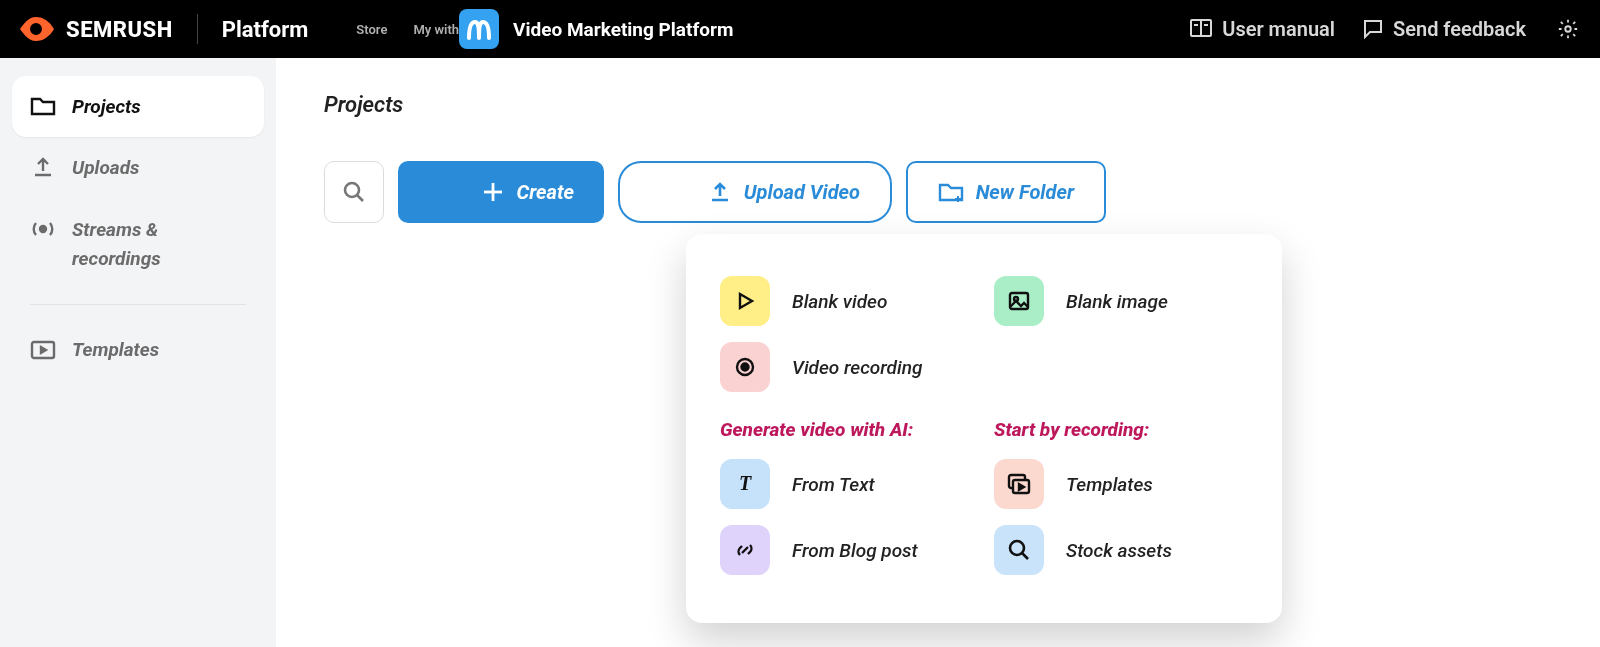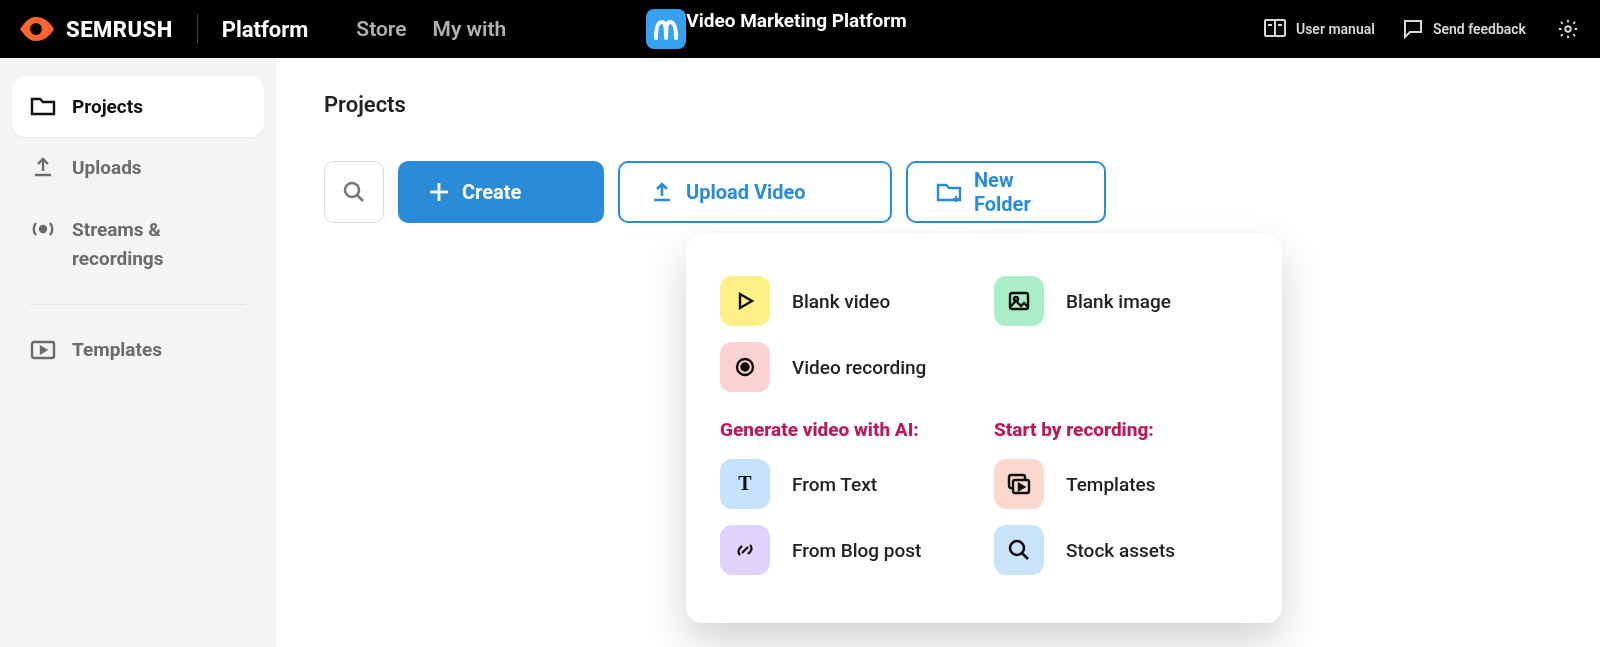--- a/index.html
+++ b/index.html
@@ -4,46 +4,46 @@
 <style>
   * { margin: 0; padding: 0; box-sizing: border-box; }
   body { font-family: -apple-system, BlinkMacSystemFont, "Segoe UI", Roboto, Helvetica, Arial, sans-serif; background: #fff; color: #111; width: 1600px; height: 647px; overflow: hidden; }
 
   
   .topbar { height: 58px; background: #000; color: #fff; display: flex; align-items: center; padding: 0 18px; }
   .brand { display: flex; align-items: center; gap: 10px; }
   .brand-divider { width: 1px; height: 30px; background: #444; margin: 0 14px; }
   .brand-appcenter { font-size: 22px; font-weight: 700; color: #fff; }
   .nav-links { display: flex; gap: 26px; margin-left: 48px; }
-  .nav-link { color: #b0b0b0; font-size: 21px; font-weight: 600; cursor: pointer; }
-  .app-chip { display: flex; margin-left: 140px; }
+  .nav-link { color: #b0b0b0; font-size: 13px; font-weight: 600; cursor: pointer; }
+  .app-chip { display: flex; align-items: center; gap: 14px; }
   .app-icon { width: 40px; height: 40px; border-radius: 8px; background: #34a2f0; display: flex; align-items: center; justify-content: center; }
   .app-title { font-size: 19px; font-weight: 700; color: #fff; }
   .top-right { margin-left: auto; display: flex; align-items: center; gap: 28px; }
-  .top-action { display: flex; align-items: center; gap: 10px; color: #d8d8d8; font-size: 14px; font-weight: 600; cursor: pointer; }
+  .top-action { display: flex; align-items: center; gap: 10px; color: #d8d8d8; font-size: 20px; font-weight: 600; cursor: pointer; }
   .gear-btn { width: 28px; height: 28px; display: flex; align-items: center; justify-content: center; cursor: pointer; color:#d8d8d8; }
 
   
-  .shell { display: flex; height: calc(647px - 58px); }
+  .shell { display: flex; height: calc(647px - 58px); font-style: italic; }
   .sidebar { width: 276px; background: #f3f4f6; padding: 18px 12px; }
   .side-item { display: flex; align-items: flex-start; gap: 16px; padding: 16px 18px; border-radius: 14px; cursor: pointer; color: #6b6b6b; font-size: 19px; font-weight: 700; }
   .side-item.active { background: #fff; color: #111; box-shadow: 0 1px 2px rgba(0,0,0,0.06); }
   .side-item .icon { width: 26px; height: 26px; flex-shrink: 0; display:flex; align-items:center; justify-content:center; margin-top:1px; }
   .side-text { line-height: 1.55; }
   .side-sep { height: 1px; background: #e3e3e3; margin: 14px 18px; }
 
   
   .main { flex: 1; padding: 34px 48px; position: relative; }
   .page-title { font-size: 22px; font-weight: 600; color: #222; margin-bottom: 44px; }
   .action-row { display: flex; gap: 14px; }
   .icon-btn { width: 60px; height: 62px; border: 1px solid #dcdcdc; border-radius: 10px; display: flex; align-items: center; justify-content: center; cursor: pointer; color: #555; background:#fff; }
-  .btn { height: 62px; border-radius: 10px; display: flex; align-items: center; justify-content: flex-start; gap: 12px; font-size: 20px; font-weight: 700; cursor: pointer; padding: 0 30px; }
+  .btn { height: 62px; border-radius: 10px; display: flex; align-items: center; justify-content: flex-end; gap: 12px; font-size: 20px; font-weight: 700; cursor: pointer; padding: 0 30px; }
   .btn-primary { background: #2a8cd8; color: #fff; border: none; width: 206px; }
   .btn-outline { background: #fff; border: 2px solid #2a8cd8; color: #2a8cd8; }
-  .btn-upload { width: 274px; }
+  .btn-upload { width: 274px; border-radius: 23px; }
   .btn-folder { width: 200px; padding-left: 28px; }
 
   
   .dropdown { position: absolute; left: 410px; top: 176px; width: 596px; background: #fff; border-radius: 16px; box-shadow: 0 18px 40px rgba(0,0,0,0.18); padding: 34px 34px 40px; }
   .dd-grid { display: grid; grid-template-columns: 1fr 1fr; column-gap: 20px; }
   .dd-col { display: flex; flex-direction: column; }
   .dd-item { display: flex; align-items: center; gap: 22px; height: 66px; cursor: pointer; }
   .dd-icon { width: 50px; height: 50px; border-radius: 12px; display: flex; align-items: center; justify-content: center; flex-shrink: 0; }
   .dd-label { font-size: 19px; font-weight: 500; color: #222; }
   .dd-heading { font-size: 19px; font-weight: 800; color: #be185d; margin: 18px 0 10px; }

